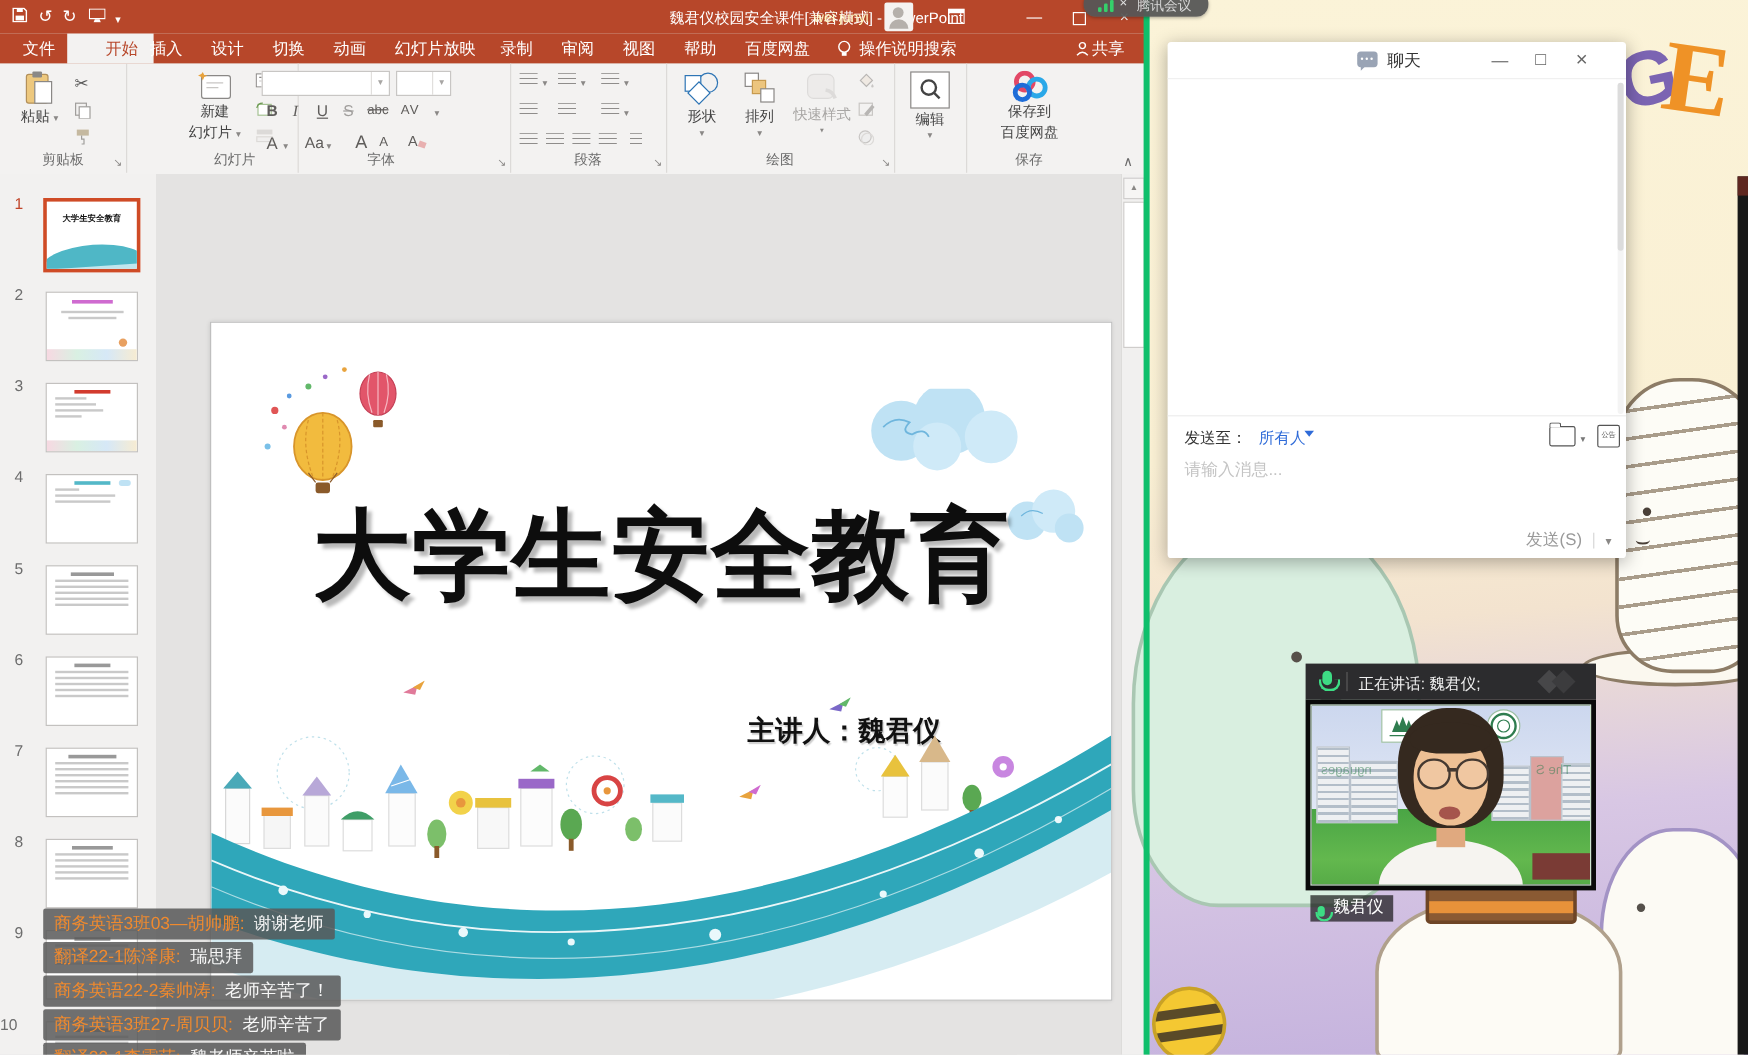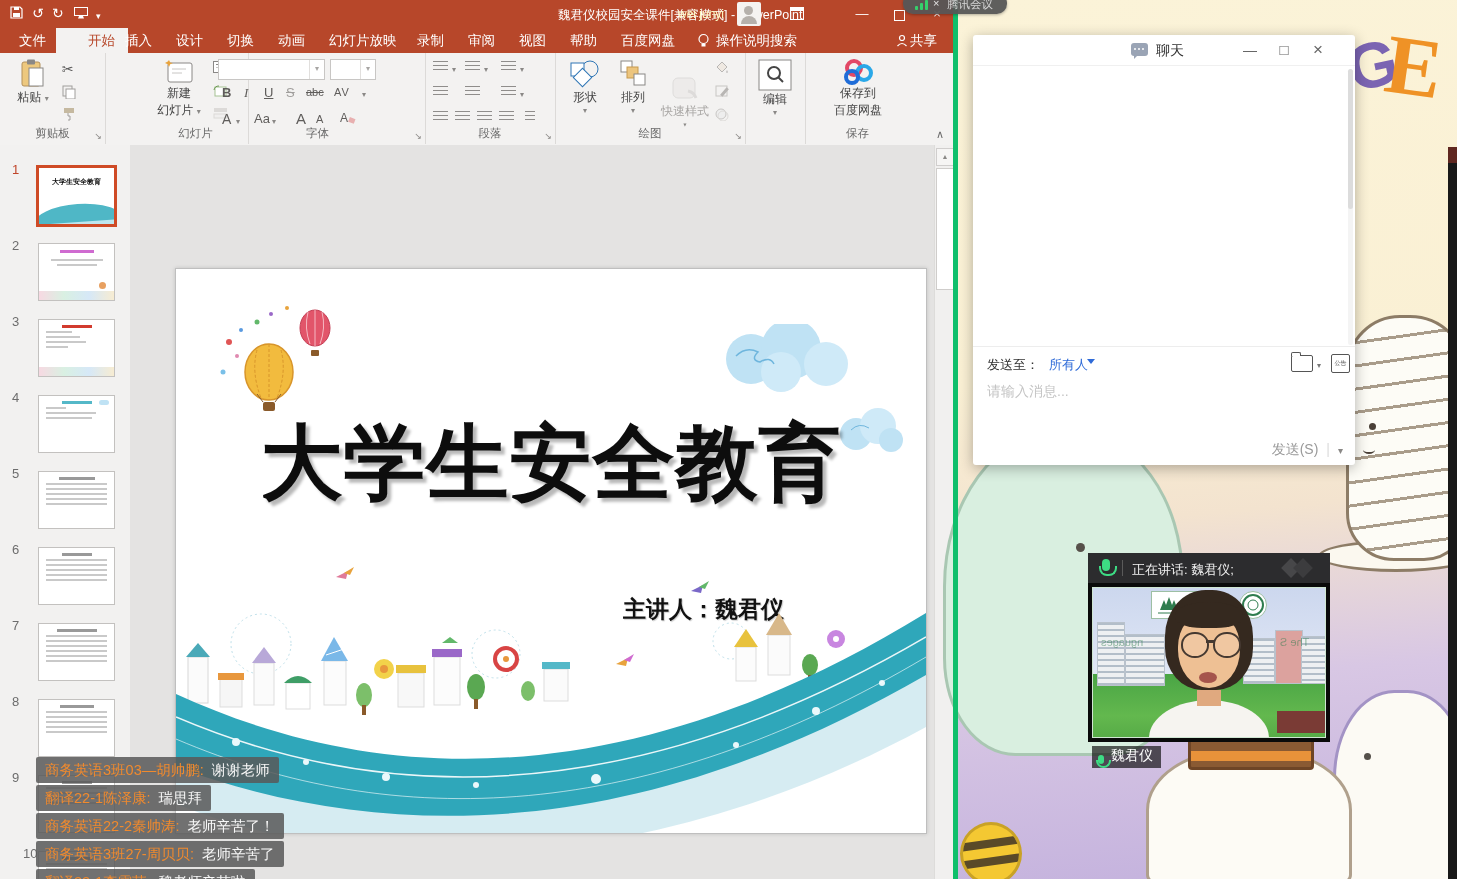--- a/index.html
+++ b/index.html
@@ -343,21 +343,21 @@
       </div>
       <div class="bigbtn" style="left:56px;top:6px;width:44px;">
         <svg width="30" height="30" viewBox="0 0 30 30" style="margin:0 auto;">
             <rect x="3" y="2" width="11" height="11" fill="#fff" stroke="#8a8886"></rect>
             <rect x="9" y="8" width="11" height="11" fill="#ecc57e" stroke="#c79a4e"></rect>
             <rect x="16" y="15" width="11" height="11" fill="#fff" stroke="#8a8886"></rect>
           </svg>
         <div><span>排列</span></div>
           <div class="chev">▾</div>
       </div>
-      <div class="bigbtn" style="left:104px;top:22px;width:52px;color:#a8a6a4;font-family:Liberation Mono, monospace;">
+      <div class="bigbtn" style="left:104px;top:6px;width:52px;color:#a8a6a4;font-family:Liberation Mono, monospace;">
         <svg width="30" height="28" viewBox="0 0 30 28" style="margin:0 auto;opacity:.5;">
             <rect x="3" y="3" width="22" height="20" rx="5" fill="#e8e6e4" stroke="#c8c6c4"></rect>
             <path d="M18 16 q6 1 8 7" fill="none" stroke="#c8c6c4" stroke-width="3"></path>
           </svg>
         <div><span>快速样式</span></div>
           <div class="chev">▾</div>
       </div>
       <span class="mini" style="left:160px;top:8px;">
         <svg width="14" height="13" viewBox="0 0 14 13">
             <path d="M7 1 l5 5 -5 5 -5 -5 z" fill="#efe9e2" stroke="#b8b6b4"></path>
@@ -410,21 +410,21 @@
   <div class="abs" id="thumbpanel">
     <span class="tnum" style="top:17px;color:#c0452a;">1</span>
     <span class="tnum" style="top:93px;">2</span>
     <span class="tnum" style="top:169px;">3</span>
     <span class="tnum" style="top:245px;">4</span>
     <span class="tnum" style="top:321px;">5</span>
     <span class="tnum" style="top:397px;">6</span>
     <span class="tnum" style="top:473px;">7</span>
     <span class="tnum" style="top:549px;">8</span>
     <span class="tnum" style="top:625px;">9</span>
-    <span class="tnum" style="top:701px;left:23px;">10</span>
+    <span class="tnum" style="top:701px;left:0;">10</span>
 
     <div class="thumb" id="thumb1" style="top:20px;">
       <div class="mini-title">大学生安全教育</div>
       <div class="wave2"></div>
         <div class="wave"></div>
     </div>
     <div class="thumb" style="top:98px;">
       <div class="bar" style="width:34px;margin:6px auto 0;background:#cf6bd0;height:3px;"></div>
       <div class="bar" style="width:52px;margin:6px auto 0;"></div>
       <div class="bar" style="width:40px;margin:3px auto 0;"></div>

